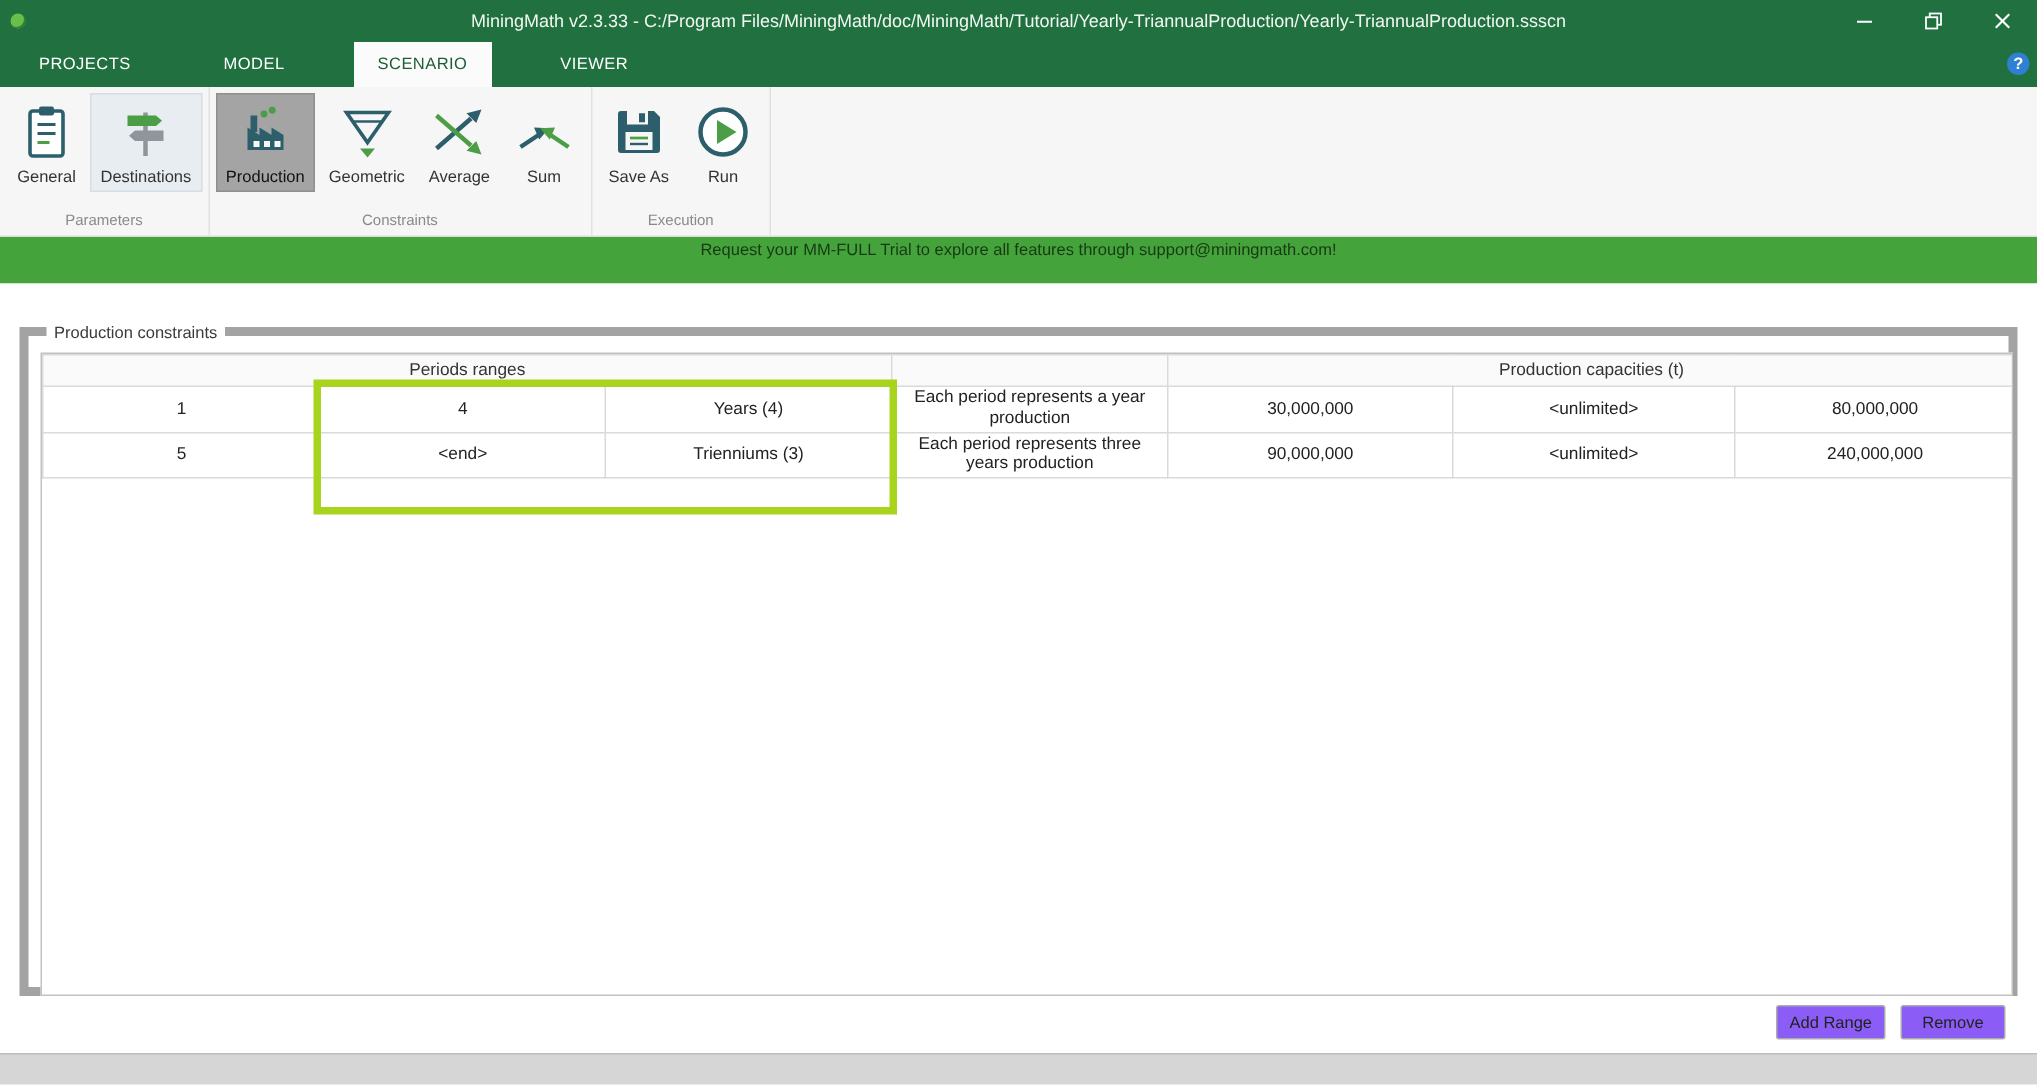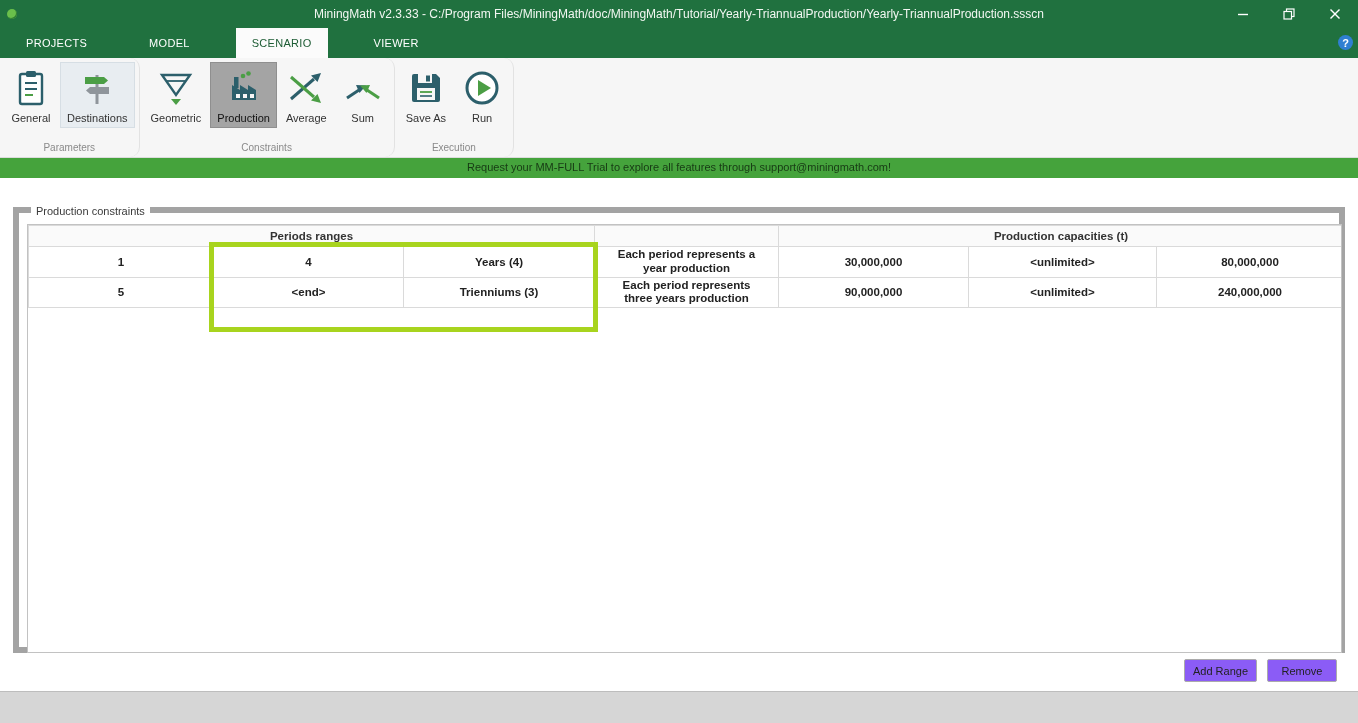--- a/index.html
+++ b/index.html
@@ -15,42 +15,42 @@
 
   
   .tabsrow { height:30px; background:#20713f; display:flex; align-items:stretch; padding-left:10px; position:relative;gap:30px; }
   .tab { display:flex; align-items:center; padding:0 16px; color:#fff; font-size:11px; letter-spacing:.3px; }
   .tab.active { background:#fbfbfb; color:#1d5c34; }
   .help-badge { position:absolute; right:5px; top:7px; width:15px; height:15px; border-radius:50%; background:#2f7fd2; color:#fff;
                 font-size:11px; font-weight:bold; display:flex; align-items:center; justify-content:center; }
 
   
   .ribbon { height:100px; background:#f6f6f6; border-bottom:1px solid #dcdcdc; display:flex; align-items:stretch; }
-  .rgroup { display:flex; flex-direction:column; border-right:1px solid #e2e2e2; padding:0 3px;border-radius:10px; }
+  .rgroup { display:flex; flex-direction:column; border-right:1px solid #e2e2e2; padding:0 3px; }
   .rbuttons { flex:1; display:flex; align-items:flex-start; padding-top:4px; }
   .rbtn { display:flex; flex-direction:column; align-items:center; padding:4px 6px 3px; margin:0 1px; border:1px solid transparent; }
   .rbtn .ricon { height:42px; display:flex; align-items:center; justify-content:center; }
   .rbtn .ricon svg { width:40px; height:40px; }
   .rbtn .rlbl { font-size:11px; color:#333; margin-top:3px; white-space:nowrap; }
   .rbtn.selected { background:#a4a4a4; border-color:#8f8f8f; }
   .rbtn.selected .rlbl { color:#111; }
   .rbtn.hovered { background:#e8edf1; border-color:#d6dee4; }
   .rglabel { text-align:center; font-size:10px; color:#8a8a8a; padding:2px 4px 4px; }
 
   
-  .banner { height:20px; background:#45a33c; color:#173a14; font-size:11px; text-align:center; line-height:19px; }
+  .banner { height:31px; background:#45a33c; color:#173a14; font-size:11px; text-align:center; line-height:19px; }
 
   
   .content { position:relative; height:513px; background:#fff; }
   .groupbox { position:absolute; left:13px; top:29px; width:1332px; height:446px; border:6px solid #a3a3a3; }
   .groupbox-label { position:absolute; left:12px; top:-8px; background:#fff; padding:0 5px; font-size:11px; color:#3a3a3a; }
   .table-widget { position:absolute; left:8px; top:11px; width:1315px; height:429px; border:1px solid #c2c2c2; background:#fff; overflow:hidden; }
 
   table.grid { width:100%; border-collapse:collapse; table-layout:fixed; }
-  table.grid th, table.grid td { border:1px solid #dadada; font-weight:bold; text-align:center; font-size:11.5px; color:#222; overflow:hidden; }
+  table.grid th, table.grid td { border:1px solid #dadada; font-weight:normal; text-align:center; font-size:11.5px; color:#222; overflow:hidden; }
   table.grid thead th { background:#fafafa; height:21px; color:#333; }
   table.grid tbody td { height:29px; background:#fff; }
   td.desc { font-size:10.5px; line-height:1.2; padding:1px 14px; }
 
   .highlight-box { position:absolute; left:181px; top:17px; width:389px; height:90px; border:5px solid #a8d41e; pointer-events:none; z-index:4; }
 
   .push-btn { position:absolute; height:23px; background:#8b5cf6; border:1px solid #ababab; font-size:11px; color:#222;
               font-family:"Liberation Sans",sans-serif; border-radius:2px; }
   .btn-add { right:101px; top:481px; width:73px; }
   .btn-remove { right:21px; top:481px; width:70px; }
@@ -126,43 +126,43 @@
             </svg>
         </span>
         <span class="rlbl">Destinations</span>
       </div>
     </div>
     <div class="rglabel">Parameters</div>
   </div>
 
   <div class="rgroup">
     <div class="rbuttons">
-      <div class="rbtn">
-        <span class="ricon">
-          <svg viewBox="0 0 40 40">
-              <path d="M6 7 H34 L20 27 Z" fill="none" stroke="#2c5f6b" stroke-width="2.4"></path>
-              <line x1="11" y1="13" x2="29" y2="13" stroke="#2c5f6b" stroke-width="1.8"></line>
-              <path d="M15 31 h10 l-5 6 Z" fill="#4b9e45"></path>
-            </svg>
-        </span>
-        <span class="rlbl">Geometric</span>
-      </div>
       <div class="rbtn selected">
         <span class="ricon">
           <svg viewBox="0 0 40 40">
               <path d="M8 32 V17 l8 5 v-5 l8 5 v-5 l8 5 V32 Z" fill="#2c5f6b"></path>
               <rect x="10" y="9" width="4.5" height="11" fill="#2c5f6b"></rect>
               <circle cx="19" cy="8" r="2.3" fill="#4b9e45"></circle>
               <circle cx="24.5" cy="5.5" r="2.3" fill="#4b9e45"></circle>
               <rect x="12" y="26" width="4" height="4" fill="#f6f6f6"></rect>
               <rect x="19" y="26" width="4" height="4" fill="#f6f6f6"></rect>
               <rect x="26" y="26" width="4" height="4" fill="#f6f6f6"></rect>
             </svg>
         </span>
         <span class="rlbl">Production</span>
+      </div>
+      <div class="rbtn">
+        <span class="ricon">
+          <svg viewBox="0 0 40 40">
+              <path d="M6 7 H34 L20 27 Z" fill="none" stroke="#2c5f6b" stroke-width="2.4"></path>
+              <line x1="11" y1="13" x2="29" y2="13" stroke="#2c5f6b" stroke-width="1.8"></line>
+              <path d="M15 31 h10 l-5 6 Z" fill="#4b9e45"></path>
+            </svg>
+        </span>
+        <span class="rlbl">Geometric</span>
       </div>
       <div class="rbtn">
         <span class="ricon">
           <svg viewBox="0 0 40 40">
               <line x1="5" y1="31" x2="28" y2="11" stroke="#2c5f6b" stroke-width="3"></line>
               <polygon points="35,5 25,7.5 31.5,14" fill="#2c5f6b"></polygon>
               <line x1="5" y1="9" x2="28" y2="29" stroke="#4b9e45" stroke-width="3"></line>
               <polygon points="35,35 25,32.5 31.5,26" fill="#4b9e45"></polygon>
             </svg>
         </span>

